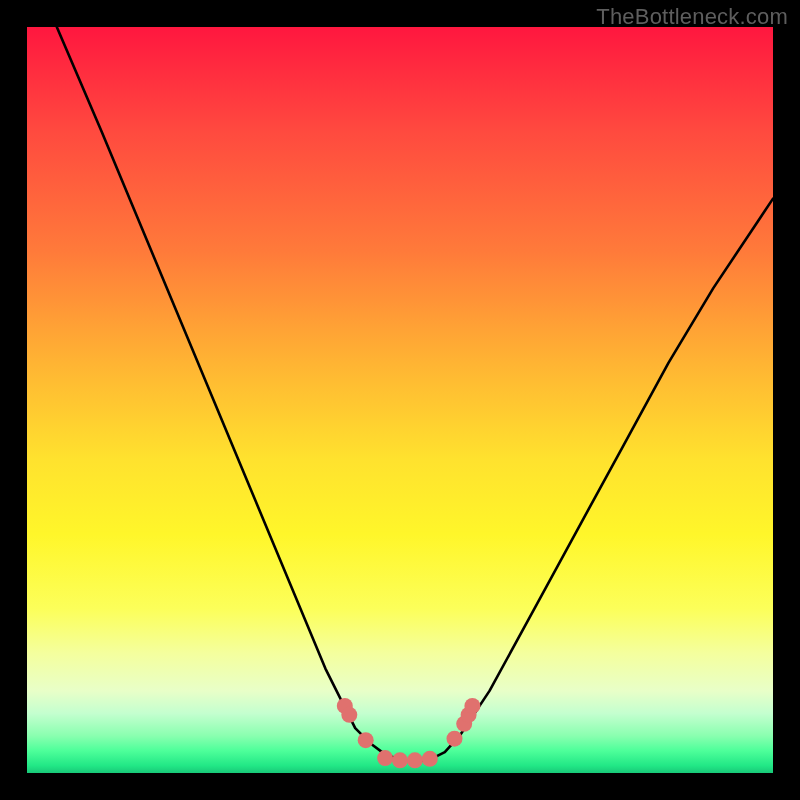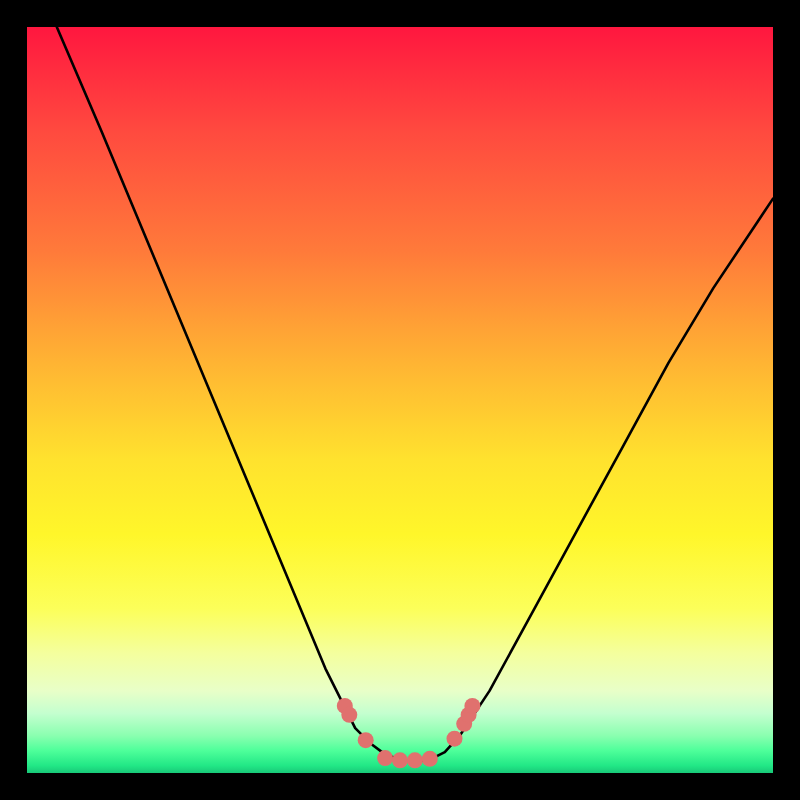--- a/index.html
+++ b/index.html
@@ -76,13 +76,14 @@
         <circle cx="373.0" cy="733.3" r="8" fill="#e0716e"></circle>
         <circle cx="387.9" cy="733.3" r="8" fill="#e0716e"></circle>
         <circle cx="402.8" cy="731.8" r="8" fill="#e0716e"></circle>
         <circle cx="427.5" cy="711.7" r="8" fill="#e0716e"></circle>
         <circle cx="437.2" cy="696.8" r="8" fill="#e0716e"></circle>
         <circle cx="441.6" cy="687.8" r="8" fill="#e0716e"></circle>
         <circle cx="445.4" cy="678.9" r="8" fill="#e0716e"></circle>
       </g>
   </svg>
 
+  <div class="watermark">TheBottleneck.com</div>
 </div>
 
 </body></html>

